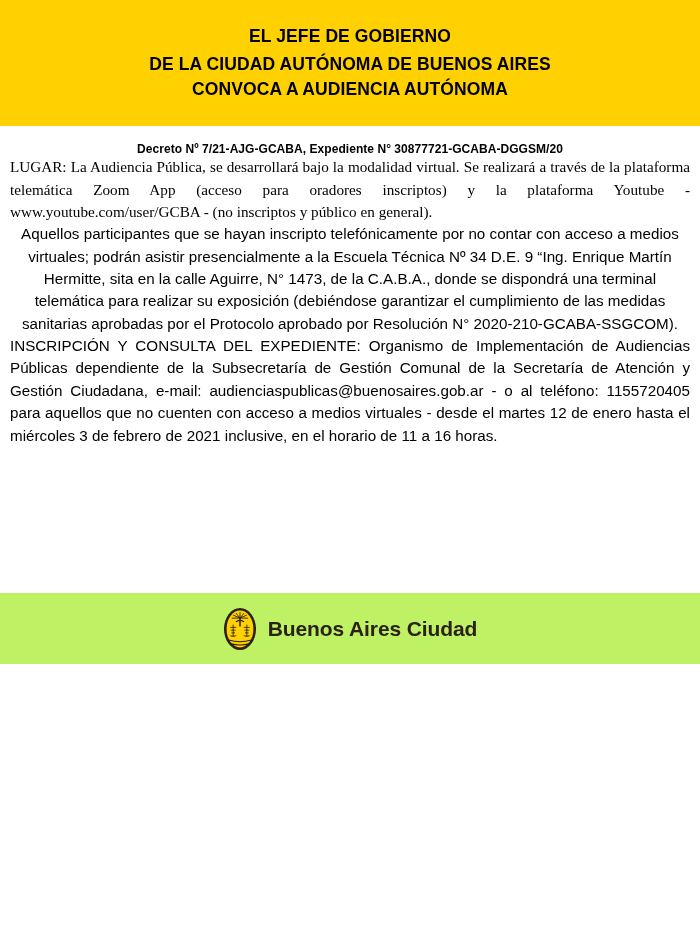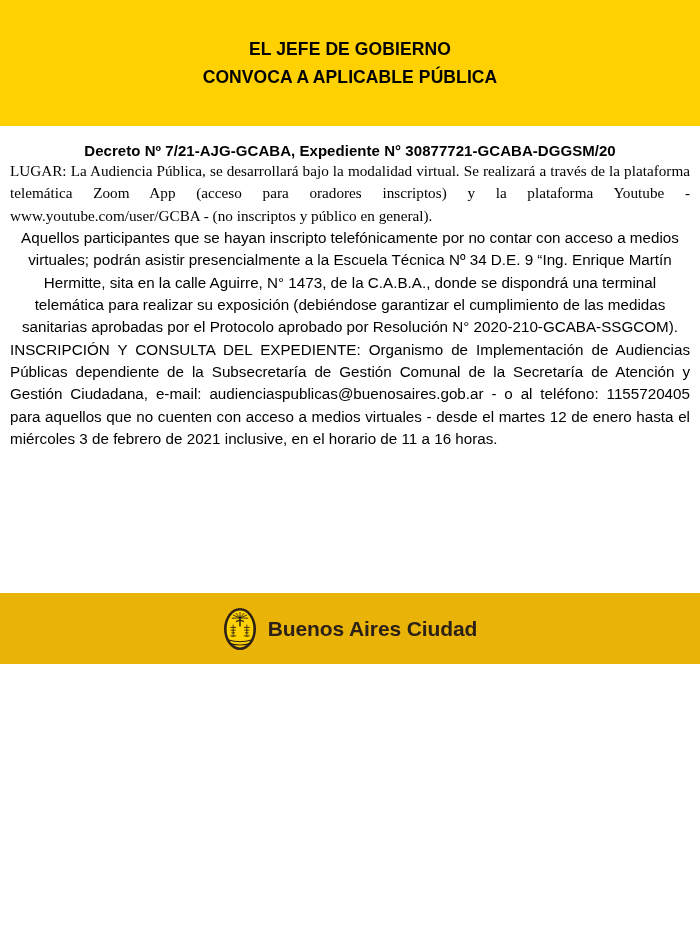--- a/index.html
+++ b/index.html
@@ -55,21 +55,21 @@
   .body-area {
     flex: 1 1 auto;
     background: #ffffff;
     padding: 0 10px;
     box-sizing: border-box;
     position: relative;
   }
 
   .decree-line {
     font-weight: bold;
-    font-size: 15px;
+    font-size: 12px;
     text-align: center;
     margin-top: 16px;
     margin-bottom: 0;
     line-height: 1.2;
     letter-spacing: 0.05px;
     white-space: nowrap;
   }
 
   p.para {
     font-size: 15.2px;
@@ -87,21 +87,21 @@
   .sp-objeto   { margin-top: 22px; }
   .sp-lugar    { margin-top: 21px; font-family: Liberation Serif, serif; }
   .sp-aquellos { margin-top: 7px; }
   .sp-fecha    { margin-top: 21px; }
   .sp-inscrip  { margin-top: 21px; }
   .sp-autorid  { margin-top: 22px; }
   .sp-proced   { margin-top: 22px; }
 
   
   .footer-band {
-    background: #eab308;
+    background: #bef264;
     height: 71px;
     flex: 0 0 71px;
     display: flex;
     align-items: center;
     justify-content: center;
     gap: 10px;
   }
   .logo-wrap {
     display: flex;
     align-items: center;
@@ -120,21 +120,22 @@
     line-height: 1;
   }
 </style>
 </head>
 <body>
 
 <div class="page">
 
   <div class="header-band">
     <div class="header-line l1">EL JEFE DE GOBIERNO</div>
-    <div class="header-line l3">CONVOCA A APLICABLE PÚBLICA</div>
+    <div class="header-line l2">DE LA CIUDAD AUTÓNOMA DE BUENOS AIRES</div>
+    <div class="header-line l3">CONVOCA A AUDIENCIA AUTÓNOMA</div>
   </div>
 
   <div class="body-area">
 
     <div class="decree-line">Decreto Nº 7/21-AJG-GCABA,  Expediente N° 30877721-GCABA-DGGSM/20</div>
 
 
     <p class="para sp-lugar">LUGAR: La Audiencia Pública, se desarrollará bajo la modalidad virtual. Se realizará a través de la plataforma telemática Zoom App (acceso para oradores inscriptos) y la plataforma Youtube - www.youtube.com/user/GCBA - (no inscriptos y público en general).</p>
 
     <p class="para sp-aquellos nojust">Aquellos participantes que se hayan inscripto telefónicamente por no contar con acceso a medios virtuales; podrán asistir presencialmente a la Escuela Técnica Nº 34 D.E. 9 “Ing. Enrique Martín Hermitte, sita en la calle Aguirre, N° 1473, de la C.A.B.A., donde se dispondrá una terminal telemática para realizar su exposición (debiéndose garantizar el cumplimiento de las medidas sanitarias aprobadas por el Protocolo aprobado por Resolución N° 2020-210-GCABA-SSGCOM).</p>

